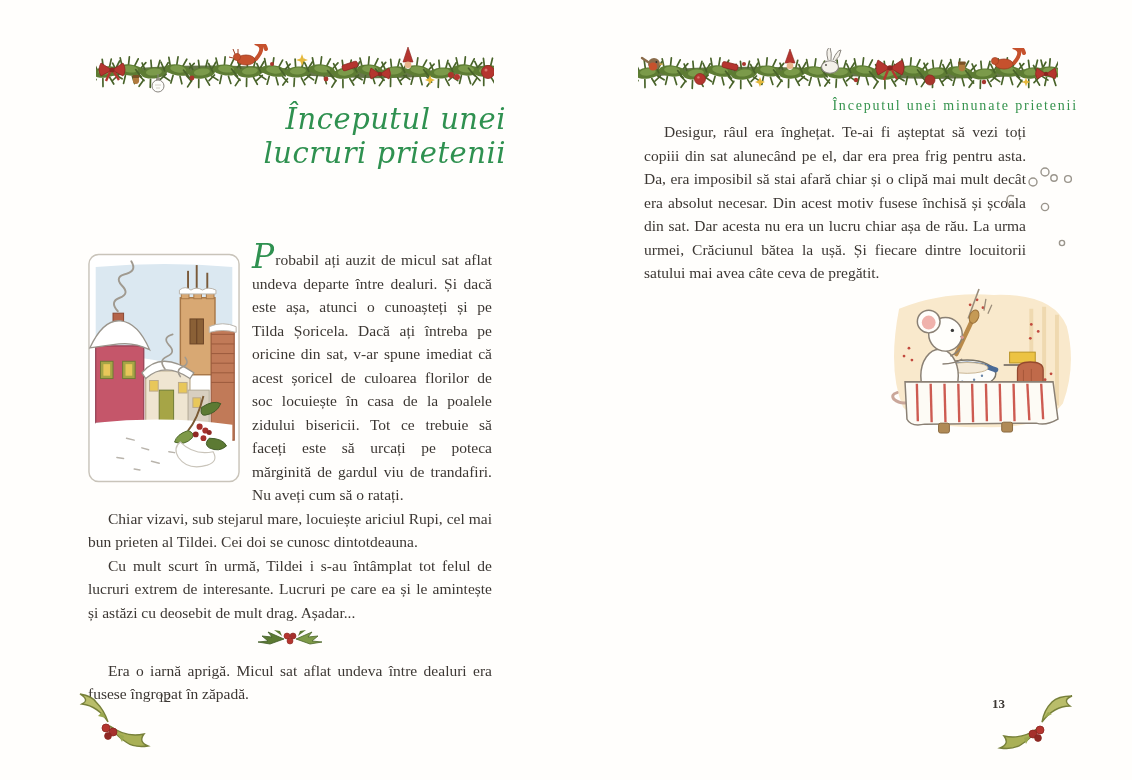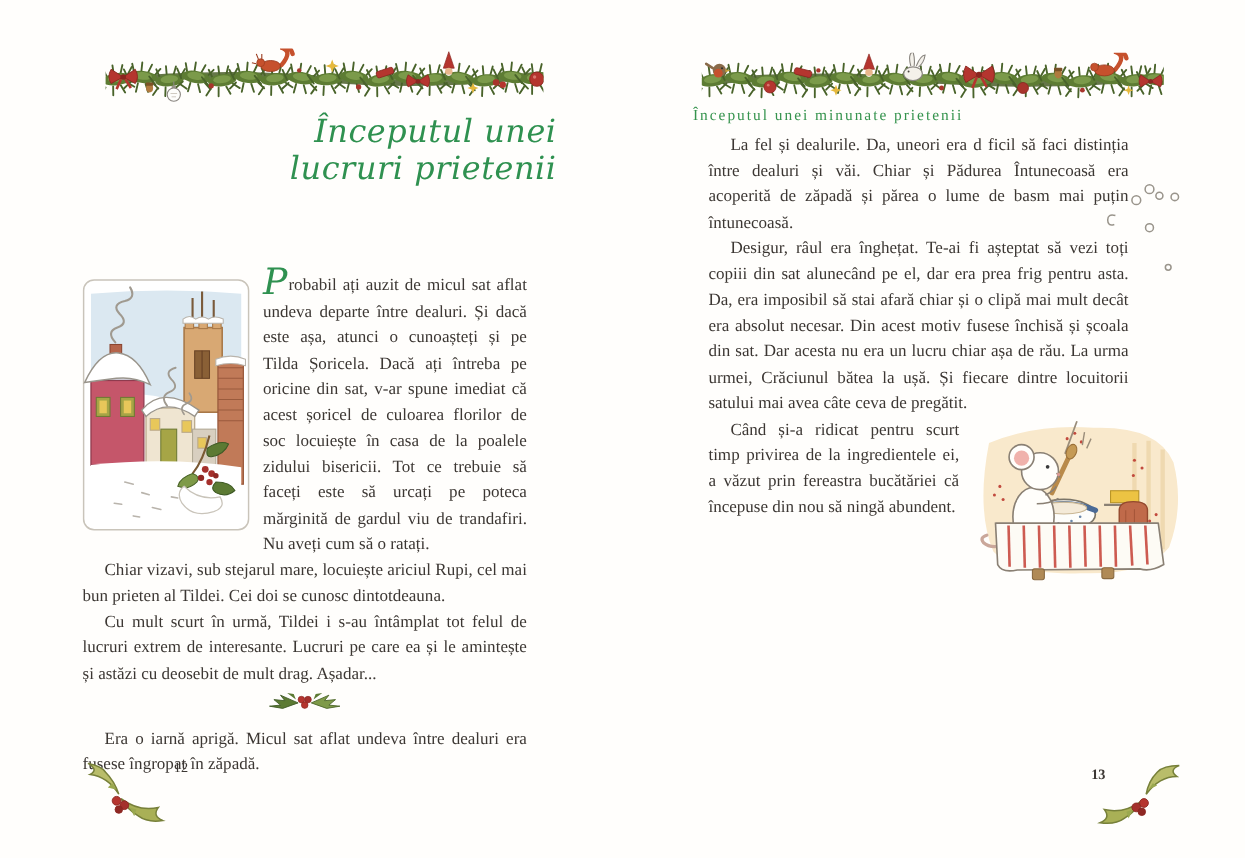--- a/index.html
+++ b/index.html
@@ -10,25 +10,25 @@
   #page-right{left:630px;width:436px;}
 
   .garland{position:absolute;}
   #page-left .garland{left:24px;top:6px;width:398px;height:54px;}
   #page-right .garland{left:8px;top:10px;width:420px;height:48px;}
 
   .chapter-title{position:absolute;left:0;top:64px;width:100%;text-align:right;
     font-family:"DejaVu Serif",serif;font-style:italic;font-weight:500;
     font-size:29px;line-height:34px;color:#2f9150;letter-spacing:.5px;}
 
-  .running-header{position:absolute;left:0;top:60px;width:100%;text-align:left;
+  .running-header{position:absolute;left:12px;top:60px;width:100%;text-align:right;
     font-size:14px;letter-spacing:1.8px;color:#35934d;}
 
   .body-text{position:absolute;text-align:justify;font-size:15.5px;line-height:23.5px;}
-  #page-left .body-text{left:3px;top:210px;width:404px;}
+  #page-left .body-text{left:16px;top:210px;width:404px;}
   #page-right .body-text{left:14px;top:82px;width:382px;}
   .body-text p{margin:0;text-indent:20px;}
   .body-text p.p-first{text-indent:0;}
 
   .dropcap{font-family:"DejaVu Serif",serif;font-style:italic;color:#2f9150;
     font-size:33px;line-height:0;position:relative;top:3px;margin-right:1px;}
 
   .illu-left{float:left;width:152px;height:232px;margin:4px 12px 8px 0;}
   .illu-right{float:right;width:196px;height:148px;margin:2px -52px 6px 10px;}
   .illu-left svg,.illu-right svg{width:100%;height:100%;display:block;}
@@ -299,21 +299,20 @@
         <circle cx="346" cy="34" r="2.2" fill="#a8352c"></circle>
         <circle cx="106" cy="16" r="2" fill="#a8352c"></circle>
       <g transform="translate(388,34)">
           <path d="M0,-4.4 L1.2,-1.2 4.4,0 1.2,1.2 0,4.4 -1.2,1.2 -4.4,0 -1.2,-1.2 Z" fill="#e6b93c"></path>
         </g>
     </svg>
 
     <div class="running-header">Începutul unei minunate prietenii</div>
 
     <div class="body-text">
-      <p class="p-first" style="text-indent:20px;">La fel și dealurile. Da, uneori era d ficil să faci distinția între dealuri și văi. Chiar și Pădurea Întunecoasă era acoperită de zăpadă și părea o lume de basm mai puțin întunecoasă.</p>
       <p>Desigur, râul era înghețat. Te-ai fi așteptat să vezi toți copiii din sat alunecând pe el, dar era prea frig pentru asta. Da, era imposibil să stai afară chiar și o clipă mai mult decât era absolut necesar. Din acest motiv fusese închisă și școala din sat. Dar acesta nu era un lucru chiar așa de rău. La urma urmei, Crăciunul bătea la ușă. Și fiecare dintre locuitorii satului mai avea câte ceva de pregătit.</p>
 
       <div class="illu-right">
         <svg viewBox="0 0 196 150">
           <path d="M16,22 Q60,4 112,8 Q172,6 186,40 Q196,80 182,118 Q162,144 100,142 Q40,144 20,122 Q4,84 16,22 Z" fill="#f9e9cc"></path>
           <path d="M150,22 V128 M163,20 V128 M176,28 V120" stroke="#efd9b0" stroke-width="4"></path>
           <g fill="#c24a3e">
             <circle cx="88" cy="18" r="1.4"></circle>
               <circle cx="95" cy="13" r="1.4"></circle>
               <circle cx="101" cy="21" r="1.4"></circle>
@@ -364,21 +363,20 @@
               <line x1="132" y1="98" x2="133" y2="136"></line>
               <line x1="146" y1="98" x2="148" y2="135"></line>
             <line x1="160" y1="98" x2="162" y2="134"></line>
           </g>
           <line x1="22" y1="96" x2="172" y2="96" stroke="#8a8074" stroke-width="1.5"></line>
           <rect x="56" y="138" width="11" height="10" rx="2" fill="#b08a56" stroke="#8a6a40" stroke-width="1"></rect>
           <rect x="120" y="137" width="11" height="10" rx="2" fill="#b08a56" stroke="#8a6a40" stroke-width="1"></rect>
         </svg>
       </div>
 
-      <p>Când și-a ridicat pentru scurt timp privirea de la ingredientele ei, a văzut prin fereastra bucătăriei că începuse din nou să ningă abundent.</p>
     </div>
 
     <div class="footer" id="footer-right">
       <span class="pagenum">13</span>
       <svg viewBox="0 0 96 62" style="width:96px;height:62px;">
         <path d="M62,28 Q74,12 90,12 Q82,6 92,2 Q78,2 72,8 Q64,16 62,28Z" fill="#b9bd6a" stroke="#77803a" stroke-width="1.4"></path>
         <path d="M58,34 Q42,46 24,42 Q30,50 20,54 Q34,56 42,50 Q52,44 58,34Z" fill="#a9b056" stroke="#77803a" stroke-width="1.4"></path>
         <path d="M64,24 l8,-4 -4,-2z M50,42 l-4,8 -2,-6z" fill="#9aa84f"></path>
         <circle cx="60" cy="36" r="4" fill="#b5352f" stroke="#8a2620" stroke-width="0.8"></circle>
         <circle cx="53" cy="40" r="4" fill="#a5302c" stroke="#8a2620" stroke-width="0.8"></circle>

